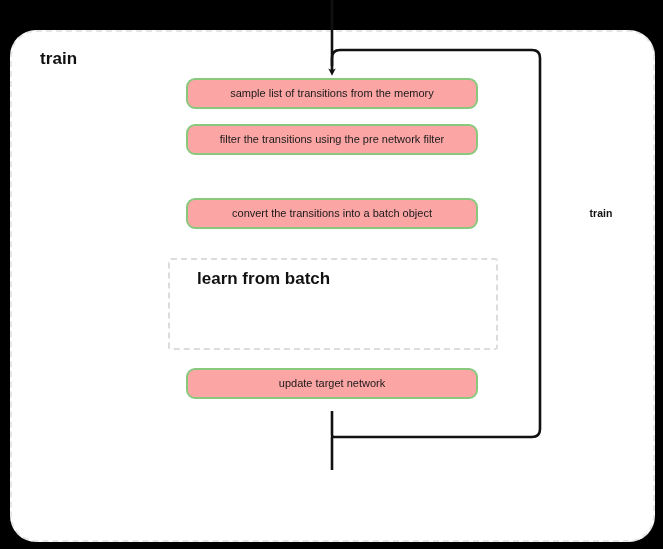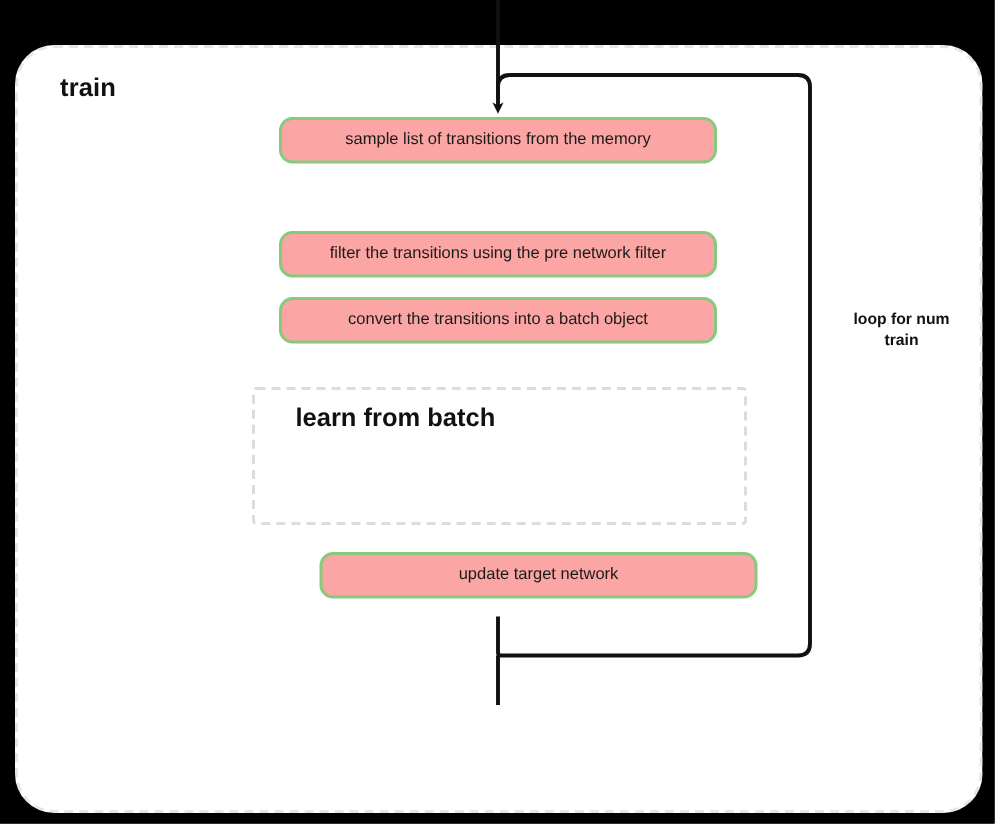--- a/index.html
+++ b/index.html
@@ -59,23 +59,23 @@
 
   .step-box-label {
     font-size: 11px;
     color: #1a1a1a;
     text-align: center;
     line-height: 1.25;
     padding: 0 8px;
   }
 
   #step-sample        { top: 78px;  }
-  #step-filter        { top: 154px; }
+  #step-filter        { top: 124px; }
   #step-convert       { top: 198px; }
-  #step-update-target { top: 368px; margin-left: 27px; }
+  #step-update-target { top: 368px; }
 
   
   .subprocess-box {
     position: absolute;
     left: 168px;
     top: 258px;
     width: 330px;
     height: 92px;
     background: #ffffff;
     border: 2px dashed #dcdcdc;
@@ -157,17 +157,16 @@
 
   <div class="subprocess-box">
     <div class="subprocess-title">learn from batch</div>
   </div>
 
   <div class="step-box" id="step-update-target">
     <span class="step-box-label">update target network</span>
   </div>
 
   <div class="loop-label">
-    <div>loop for num</div>
     <div>train</div>
   </div>
 
 </div>
 
 </body></html>

